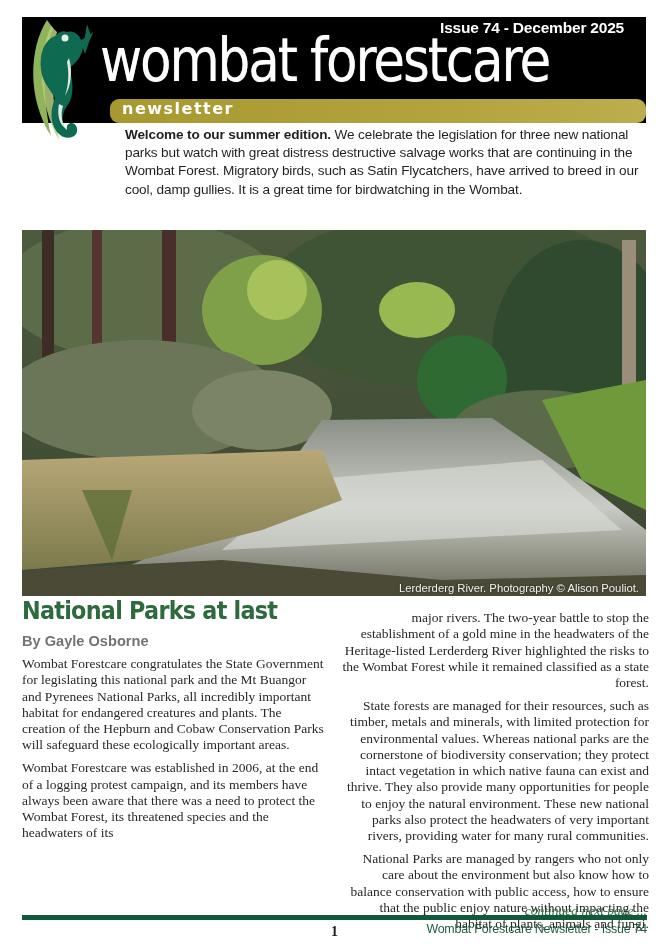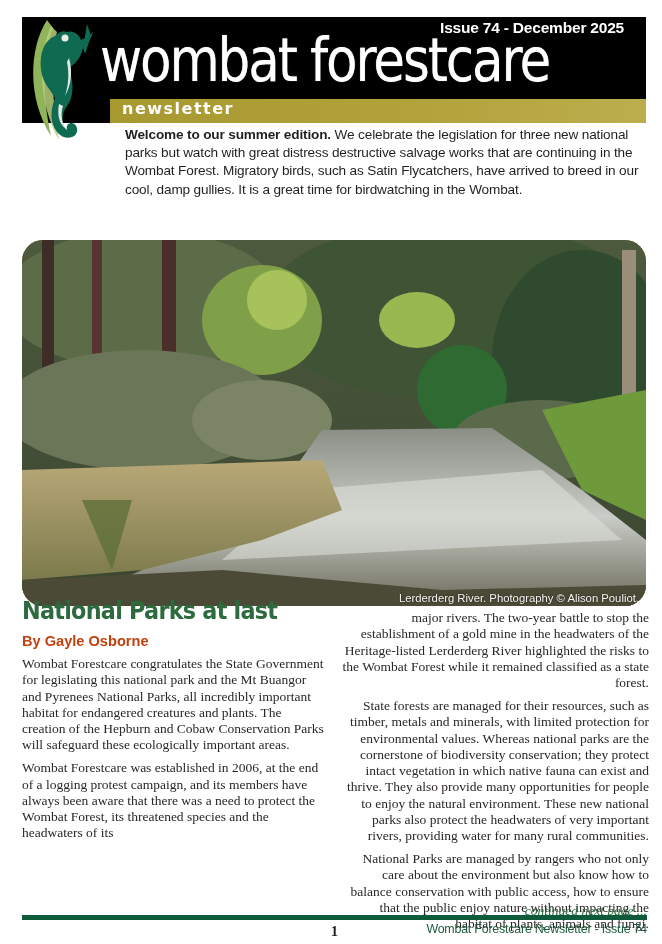--- a/index.html
+++ b/index.html
@@ -20,42 +20,43 @@
     position: absolute; left: 78px; top: 8px;
     font-family: "DejaVu Sans", sans-serif; font-weight: normal;
     font-size: 60px; line-height: 70px; color: #ffffff;
     letter-spacing: -2.5px; transform: scaleX(0.86); transform-origin: left top;
     white-space: nowrap;
     text-shadow: 0 0 1px rgba(255,255,255,0.6);
   }
   .masthead .band {
     position: absolute; left: 88px; right: 0; top: 82px; height: 24px;
     background: linear-gradient(90deg, #a89830 0%, #b3a33c 60%, #bcae4e 100%);
+    border-radius: 9px;
   }
   .masthead .band span {
     position: absolute; left: 12px; top: 0px;
     font-family: "DejaVu Sans", sans-serif; font-weight: bold;
     font-size: 16px; color: #ffffff; letter-spacing: 1.5px;
   }
   .logo { position: absolute; left: 25px; top: 18px; width: 80px; height: 134px; }
 
   
   .intro {
     position: absolute; left: 125px; top: 126px; width: 520px;
     font-family: "Liberation Sans", sans-serif; font-size: 13.6px; line-height: 18.2px;
     color: #231f20; letter-spacing: -0.15px;
   }
   .intro b { font-weight: bold; }
   .intro .credit b { color: #6e1f2b; }
   .intro .credit { color: #5a3a40; }
 
   
   .photo {
-    position: absolute; left: 22px; top: 240px; width: 624px; height: 366px;
-    overflow: hidden; background: #a16207; border-radius: 21px;
+    position: absolute; left: 22px; top: 230px; width: 624px; height: 366px;
+    overflow: hidden; background: #a16207;
   }
   .photo svg { position: absolute; left: 0; top: 0; }
   .photo .caption {
     position: absolute; right: 7px; bottom: 2px;
     font-family: "Liberation Sans", sans-serif; font-size: 11.3px; color: #f3f3f3;
     text-shadow: 0 0 2px rgba(0,0,0,0.6);
   }
 
   
   .col { position: absolute; top: 596px; width: 302px; font-size: 13.5px; line-height: 16.3px; color: #2b2627; }
@@ -63,21 +64,21 @@
   .col.right { left: 341px; top: 610px; width: 308px; text-align: right; }
   .col p { margin-bottom: 6.5px; }
   .headline {
     font-family: "DejaVu Sans", sans-serif; font-weight: bold; font-size: 24px;
     color: #2d6a3e; letter-spacing: -0.8px; line-height: 30px; margin-bottom: 7px;
     transform: scaleX(0.93); transform-origin: left;
     white-space: nowrap;
   }
   .byline {
     font-family: "Liberation Sans", sans-serif; font-weight: bold; font-size: 14.6px;
-    color: #c2410c; margin-bottom: 6px; line-height: 17px;
+    color: #737373; margin-bottom: 6px; line-height: 17px;
   }
   .continued {
     font-style: italic; color: #2d6a3e; font-size: 13.5px;
     position: absolute; right: 2px;
   }
 
   
   .footer-rule { position: absolute; left: 22px; top: 915px; width: 625px; height: 5px; background: #0e5a3a; }
   .page-num { position: absolute; left: 331px; top: 924px; font-family: "Liberation Serif", serif; font-weight: bold; font-size: 14px; color: #1f1a1b; }
   .footer-title { position: absolute; right: 15px; top: 922px; font-family: "Liberation Sans", sans-serif; font-size: 12.4px; color: #1f5c3d; letter-spacing: -0.2px; }

